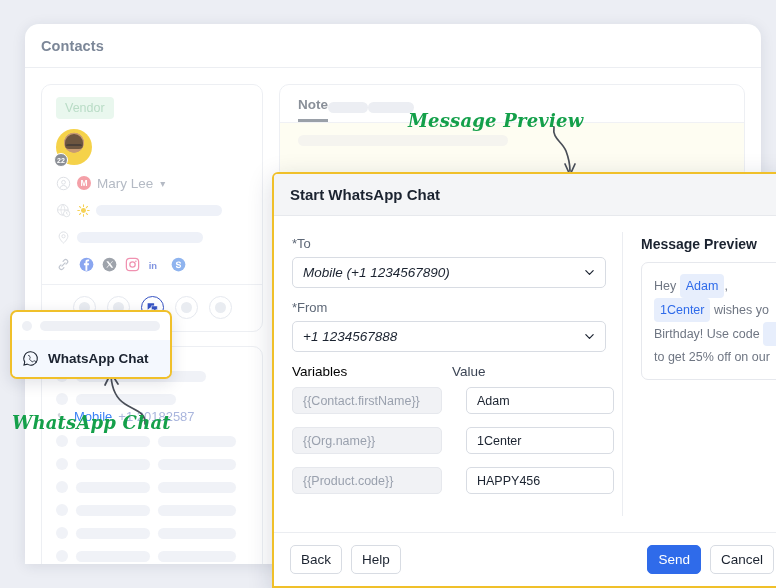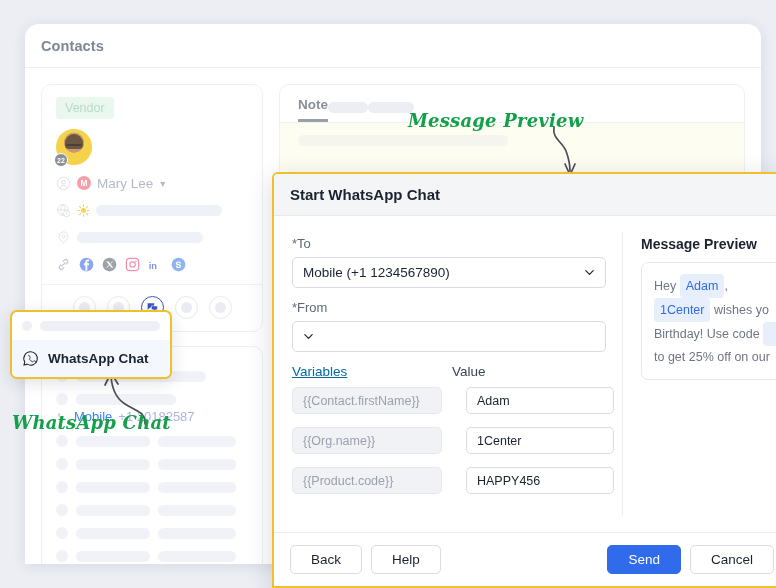--- a/index.html
+++ b/index.html
@@ -213,25 +213,25 @@
   .modal-left { width: 348px; padding: 20px 16px 0 18px; flex: none; }
   .vsep { width: 1px; background: #ebedf1; margin: 16px 0; }
   .modal-right { flex: 1; padding: 20px 0 0 18px; min-width: 0; }
 
   .field-label { font-size: 13px; color: #5e6877; margin-bottom: 6px; }
   .select-box {
     height: 31px; border: 1px solid #d8dce3; border-radius: 5px;
     background: #fff; display: flex; align-items: center;
     padding: 0 10px; margin-bottom: 12px;
   }
-  .select-value { flex: 1; font-size: 13.5px; color: #1b2330; }
+  .select-value { flex: 1; font-size: 13.5px; color: #1b2330; font-style: italic; }
   .chev { width: 11px; height: 11px; flex: none; }
 
   .var-head { display: flex; margin: 12px 0 8px 0; }
-  .var-head .h1 { width: 160px; font-size: 13.5px; color: #0369a1; text-decoration: underline; }
+  .var-head .h1 { width: 160px; font-size: 13.5px; color: #000000; }
   .var-head .h2 { font-size: 13.5px; color: #3b4454; }
   .var-row { display: flex; gap: 24px; margin-bottom: 13px; }
   .var-key {
     width: 150px; height: 27px;
     background: #f1f2f5; border: 1px solid #e6e8ed; border-radius: 5px;
     display: flex; align-items: center; padding: 0 10px;
     font-size: 12.5px; color: #9aa1ae; flex: none;
   }
   .var-val {
     width: 148px; height: 27px;
@@ -258,21 +258,21 @@
   }
 
   .modal-footer {
     flex: none;
     border-top: 1px solid #ebedf1;
     padding: 12px 16px;
     display: flex; align-items: center; gap: 9px;
   }
   .spacer { flex: 1; }
   .btn {
-    height: 29px; padding: 0 20px;
+    height: 29px; padding: 0 10px;
     border: 1px solid #d8dce3; border-radius: 5px;
     background: #fff; color: #1b2330;
     font-size: 13.5px; font-family: "Liberation Sans", sans-serif;
     display: flex; align-items: center; justify-content: center;
     cursor: pointer;
   }
   .btn.primary { background: #2f6bea; border-color: #2f6bea; color: #fff; }
 </style>
 </head>
 <body>
@@ -486,20 +486,21 @@
         <div class="field-label">*To</div>
         <div class="select-box">
           <div class="select-value">Mobile (+1 1234567890)</div>
           <svg class="chev" viewBox="0 0 24 24">
             <path d="M4 8l8 8 8-8" fill="none" stroke="#1b2330" stroke-width="2.6" stroke-linecap="round" stroke-linejoin="round"></path>
           </svg>
         </div>
 
         <div class="field-label">*From</div>
         <div class="select-box">
+          <div class="select-value">+1 1234567888</div>
           <svg class="chev" viewBox="0 0 24 24">
             <path d="M4 8l8 8 8-8" fill="none" stroke="#1b2330" stroke-width="2.6" stroke-linecap="round" stroke-linejoin="round"></path>
           </svg>
         </div>
 
         <div class="var-head">
           <div class="h1">Variables</div>
           <div class="h2">Value</div>
         </div>
 

